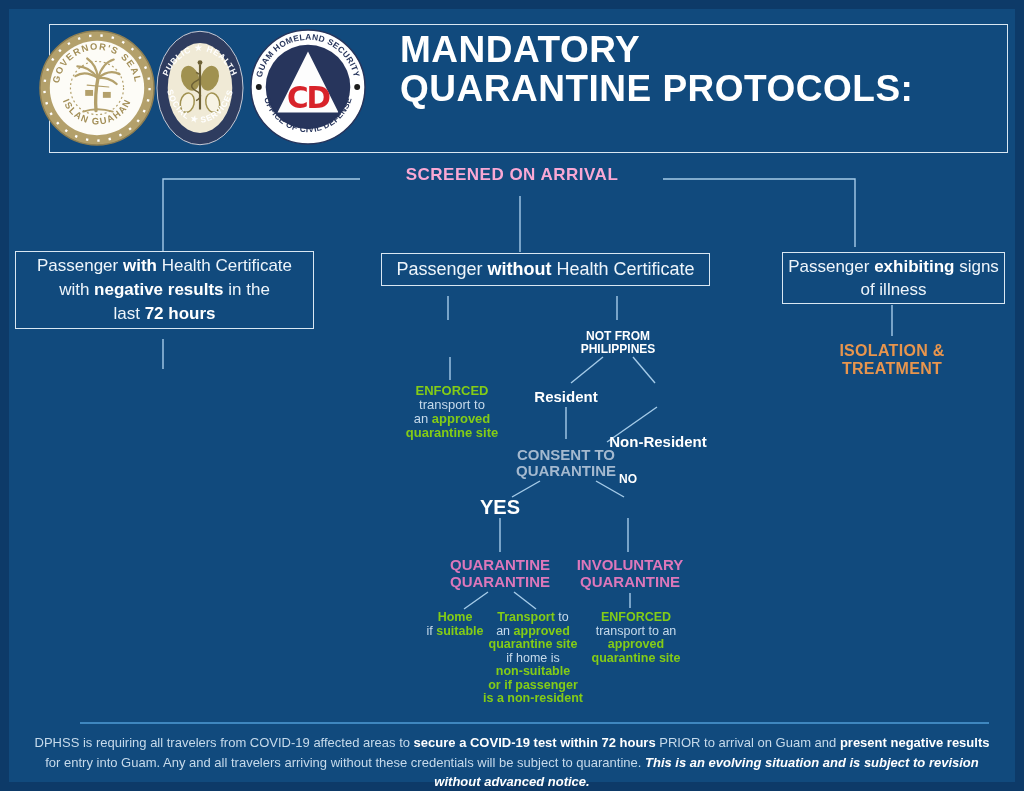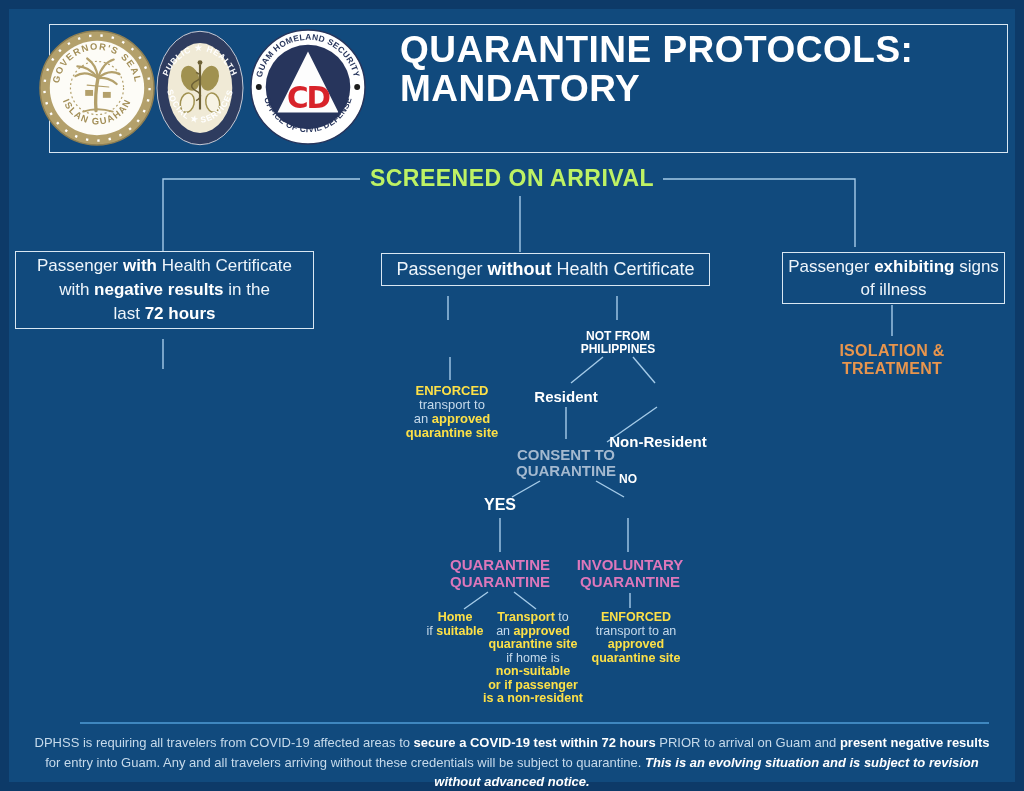--- a/index.html
+++ b/index.html
@@ -9,32 +9,32 @@
     box-shadow:inset 0 0 0 9px #0d3a68;
     font-family:"Liberation Sans",sans-serif;
   }
   .abs{position:absolute;}
   .ctr{text-align:center;}
   
   .header-frame{left:49px;top:24px;width:957px;height:127px;border:1px solid #d9e7f2;}
   .title{left:400px;top:30px;width:600px;color:#fff;font-weight:700;font-size:37px;line-height:39px;letter-spacing:.5px;}
   .subtitle{left:400px;top:114px;width:610px;color:#9fd4f1;font-weight:700;font-size:17px;}
   
-  .banner{left:0;top:165px;width:1024px;color:#bef264;font-weight:700;font-size:23px;letter-spacing:.5px;}
+  .banner{left:0;top:165px;width:1024px;color:#f9a8d4;font-weight:700;font-size:17px;letter-spacing:.5px;}
   
   .box{border:1.5px solid #d9e7f2;color:#eef5fb;display:flex;align-items:center;justify-content:center;text-align:center;}
   .box .sb{color:#fff;}
   .box-left{left:15px;top:251px;width:297px;height:76px;font-size:17px;line-height:24px;}
   .box-mid{left:381px;top:253px;width:327px;height:31px;font-size:18px;}
   .box-right{left:782px;top:252px;width:221px;height:50px;font-size:17px;line-height:23px;}
   
   .lbl{position:absolute;text-align:center;}
   .white-lbl{color:#fff;font-weight:700;}
   .body-txt{color:#c6daeb;}
-  .body-txt .sb{color:#fde047;font-weight:700;}
+  .body-txt .sb{color:#84cc16;font-weight:700;}
   .green{color:#c9d95c;font-weight:700;}
   .orange{color:#e8954d;font-weight:700;letter-spacing:.3px;}
   .pink{color:#dd77bb;font-weight:700;}
   .gray{color:#a4b9cf;font-weight:700;}
   .sb{font-weight:700;}
   .si{font-style:italic;}
   
   .footer-text{left:33px;top:733px;width:958px;color:#c6daeb;font-size:13px;line-height:19.5px;text-align:center;}
   .footer-text .sb{color:#fff;}
   svg.wires{left:0;top:0;pointer-events:none;}
@@ -154,22 +154,22 @@
     </defs>
     <text font-size="8.5" font-weight="700" fill="#27355c" letter-spacing="0.4">
       <textPath href="#cd-top" startOffset="50%" text-anchor="middle">GUAM HOMELAND SECURITY</textPath>
     </text>
     <text font-size="8.5" font-weight="700" fill="#27355c" letter-spacing="0.4">
       <textPath href="#cd-bot" startOffset="50%" text-anchor="middle">OFFICE OF CIVIL DEFENSE</textPath>
     </text>
   </svg>
 
   <div class="abs title">
+    <div>MANDATORY</div>
     <div>QUARANTINE PROTOCOLS:</div>
-    <div>MANDATORY</div>
   </div>
 
   <div class="abs ctr banner">SCREENED ON ARRIVAL</div>
 
   <div class="abs box box-left">
     <div><span>Passenger </span><span class="sb">with</span><span> Health Certificate</span><br><span>with </span><span class="sb">negative results</span><span> in the</span><br><span>last </span><span class="sb">72 hours</span></div>
   </div>
   <div class="abs box box-mid">
     <div><span>Passenger </span><span class="sb">without</span><span> Health Certificate</span></div>
   </div>
@@ -182,21 +182,21 @@
 
   <div class="lbl white-lbl" style="left:548px;top:330px;width:140px;font-size:12px;line-height:12.5px;"><span>NOT FROM</span><br><span>PHILIPPINES</span></div>
 
   <div class="lbl body-txt" style="left:377px;top:384px;width:150px;font-size:13px;line-height:14px;"><span class="sb">ENFORCED</span><br><span>transport to</span><br><span>an </span><span class="sb">approved</span><br><span class="sb">quarantine site</span></div>
 
   <div class="lbl white-lbl" style="left:516px;top:388px;width:100px;font-size:15px;">Resident</div>
   <div class="lbl white-lbl" style="left:603px;top:388px;width:110px;font-size:15px;margin-top:45px;">Non-Resident</div>
 
   <div class="lbl gray" style="left:496px;top:447px;width:140px;font-size:15px;line-height:16px;"><span>CONSENT TO</span><br><span>QUARANTINE</span></div>
 
-  <div class="lbl white-lbl" style="left:470px;top:496px;width:60px;font-size:16px;">YES</div>
+  <div class="lbl white-lbl" style="left:470px;top:496px;width:60px;font-size:20px;">YES</div>
   <div class="lbl white-lbl" style="left:598px;top:472px;width:60px;font-size:12px;">NO</div>
 
   <div class="lbl pink" style="left:430px;top:557px;width:140px;font-size:15px;line-height:16.5px;"><span>QUARANTINE</span><br><span>QUARANTINE</span></div>
   <div class="lbl pink" style="left:560px;top:557px;width:140px;font-size:15px;line-height:16.5px;"><span>INVOLUNTARY</span><br><span>QUARANTINE</span></div>
 
   <div class="lbl body-txt" style="left:405px;top:611px;width:100px;font-size:12.5px;line-height:13.5px;"><span class="sb">Home</span><br><span>if </span><span class="sb">suitable</span></div>
   <div class="lbl body-txt" style="left:462px;top:611px;width:142px;font-size:12.5px;line-height:13.5px;"><span class="sb">Transport</span><span> to</span><br><span>an </span><span class="sb">approved</span><br><span class="sb">quarantine site</span><br><span>if home is</span><br><span class="sb">non-suitable</span><br><span class="sb">or if passenger</span><br><span class="sb">is a non-resident</span></div>
   <div class="lbl body-txt" style="left:563px;top:611px;width:146px;font-size:12.5px;line-height:13.5px;"><span class="sb">ENFORCED</span><br><span>transport to an</span><br><span class="sb">approved</span><br><span class="sb">quarantine site</span></div>
 
   <div class="abs footer-text"><span>DPHSS is requiring all travelers from COVID-19 affected areas to </span><span class="sb">secure a COVID-19 test within 72 hours</span><span> PRIOR to arrival on Guam and </span><span class="sb">present negative results</span><span> for entry into Guam. Any and all travelers arriving without these credentials will be subject to quarantine. </span><span class="sb si">This is an evolving situation and is subject to revision without advanced notice.</span></div>

